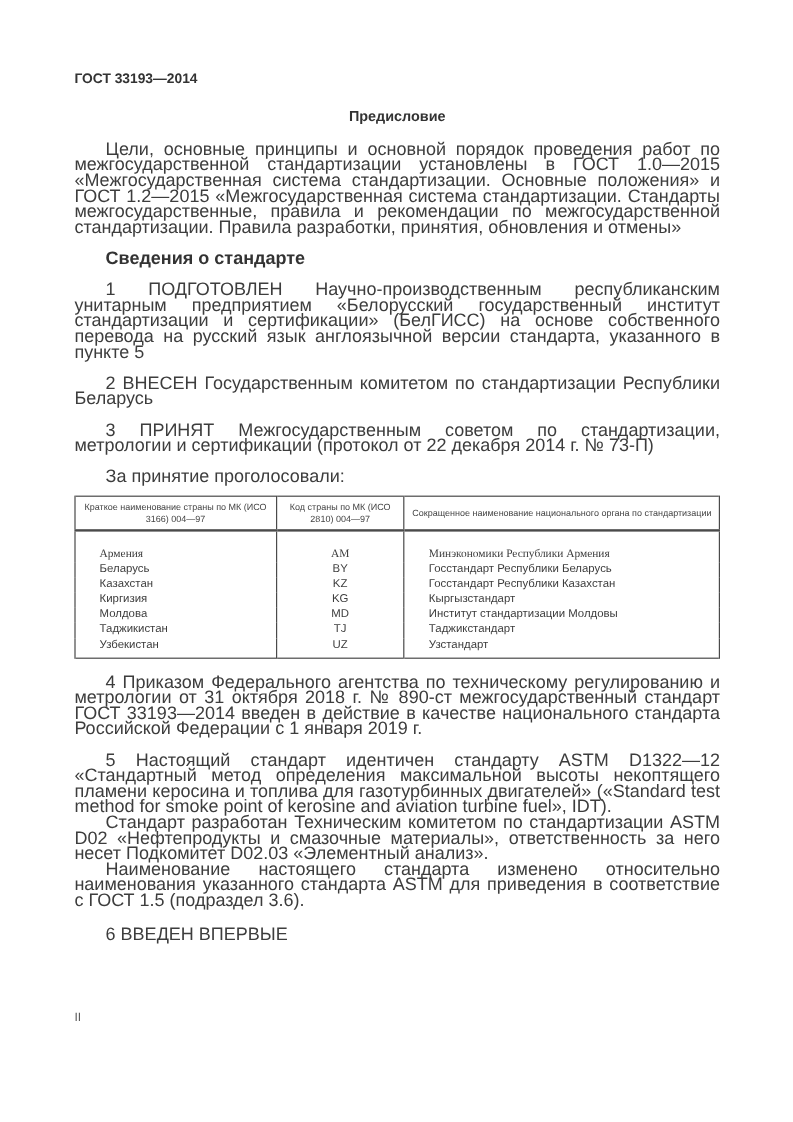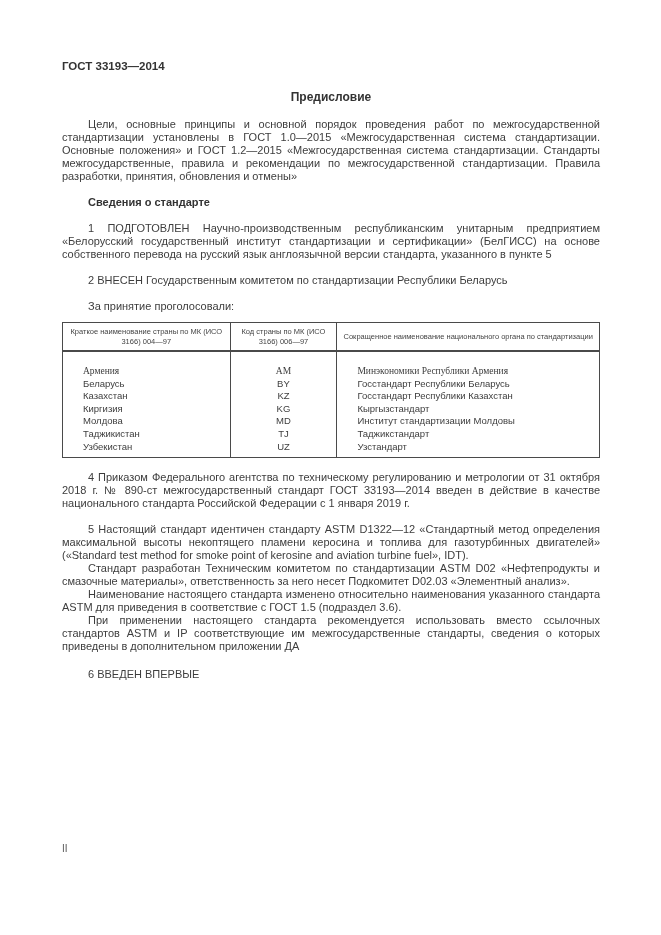--- a/index.html
+++ b/index.html
@@ -27,21 +27,21 @@
   .doc-title {
     text-align: center;
     font-weight: bold;
     font-size: 12px;
     line-height: 16px;
     margin-top: 16px;
     color: #333333;
   }
   p.body-text {
     margin: 0;
-    font-size: 11px;
+    font-size: 15px;
     line-height: 13px;
     text-align: justify;
     text-indent: 26px;
   }
   p.gap { margin-top: 13px; }
   p.gap-lg { margin-top: 15px; }
   .bold { font-weight: bold; color: #333333; }
   table.vote-table {
     margin-top: 9px;
     width: 100%;
@@ -97,33 +97,34 @@
   <div class="doc-title">Предисловие</div>
 
   <p class="body-text gap">Цели, основные принципы и основной порядок проведения работ по межгосударственной стандартизации установлены в ГОСТ 1.0—2015 «Межгосударственная система стандартизации. Основные положения» и ГОСТ 1.2—2015 «Межгосударственная система стандартизации. Стандарты межгосударственные, правила и рекомендации по межгосударственной стандартизации. Правила разработки, принятия, обновления и отмены»</p>
 
   <p class="body-text gap bold">Сведения о стандарте</p>
 
   <p class="body-text gap">1 ПОДГОТОВЛЕН Научно-производственным республиканским унитарным предприятием «Белорусский государственный институт стандартизации и сертификации» (БелГИСС) на основе собственного перевода на русский язык англоязычной версии стандарта, указанного в пункте 5</p>
 
   <p class="body-text gap">2 ВНЕСЕН Государственным комитетом по стандартизации Республики Беларусь</p>
 
+  <p class="body-text gap">3 ПРИНЯТ Межгосударственным советом по стандартизации, метрологии и сертификации (протокол от 22 декабря 2014 г. № 73-П)</p>
 
   <p class="body-text gap">За принятие проголосовали:</p>
 
   <table class="vote-table">
     <colgroup>
       <col class="c1">
         <col class="c2">
         <col class="c3">
     </colgroup>
     <thead>
       <tr>
         <th>Краткое наименование страны по МК (ИСО 3166) 004—97</th>
-        <th>Код страны по МК (ИСО 3166) 006—97</th>
+        <th>Код страны по МК (ИСО 2810) 004—97</th>
         <th>Сокращенное наименование национального органа по стандартизации</th>
       </tr>
     </thead>
     <tbody>
         <tr>
           <td>Армения</td>
           <td>AM</td>
           <td>Минэкономики Республики Армения</td>
         </tr>
         <tr>
@@ -160,19 +161,18 @@
   </table>
 
   <p class="body-text gap">4 Приказом Федерального агентства по техническому регулированию и метрологии от 31 октября 2018 г. № 890-ст межгосударственный стандарт ГОСТ 33193—2014 введен в действие в качестве национального стандарта Российской Федерации с 1 января 2019 г.</p>
 
   <p class="body-text gap">5 Настоящий стандарт идентичен стандарту ASTM D1322—12 «Стандартный метод определения максимальной высоты некоптящего пламени керосина и топлива для газотурбинных двигателей» («Standard test method for smoke point of kerosine and aviation turbine fuel», IDT).</p>
 
   <p class="body-text">Стандарт разработан Техническим комитетом по стандартизации ASTM D02 «Нефтепродукты и смазочные материалы», ответственность за него несет Подкомитет D02.03 «Элементный анализ».</p>
 
   <p class="body-text">Наименование настоящего стандарта изменено относительно наименования указанного стандарта ASTM для приведения в соответствие с ГОСТ 1.5 (подраздел 3.6).</p>
 
-  <p class="body-text">При применении настоящего стандарта рекомендуется использовать вместо ссылочных стандартов ASTM и IP соответствующие им межгосударственные стандарты, сведения о которых приведены в дополнительном приложении ДА</p>
 
   <p class="body-text gap-lg">6 ВВЕДЕН ВПЕРВЫЕ</p>
 
   <div class="page-number">II</div>
 
 </div>
 
 </body></html>

